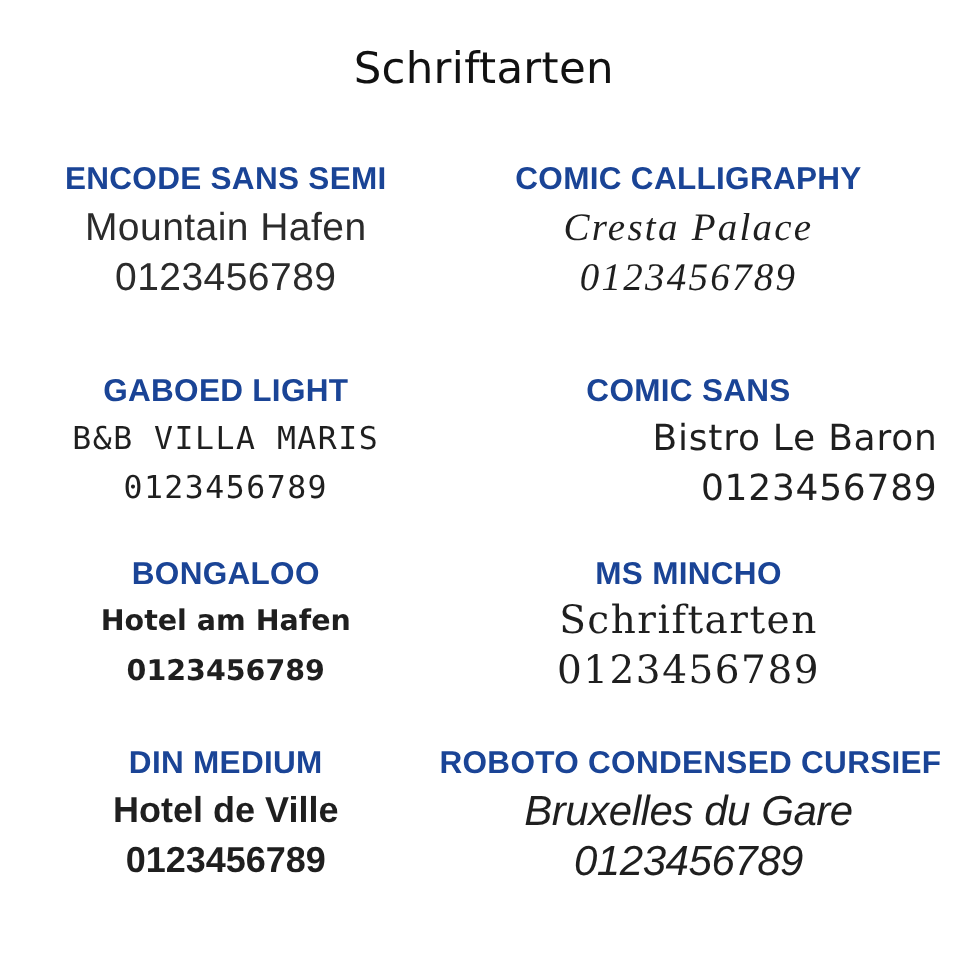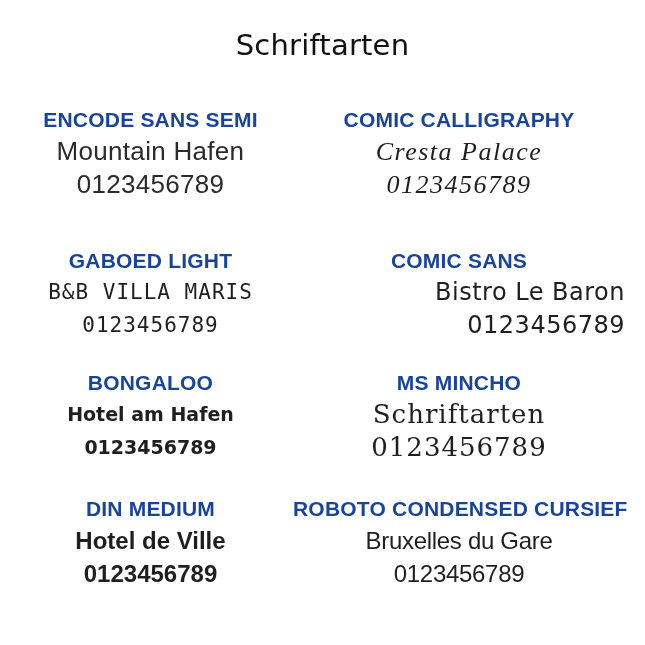--- a/index.html
+++ b/index.html
@@ -54,21 +54,21 @@
     white-space: nowrap;
   }
   
   .f-encode  .spec-sample, .f-encode  .spec-digits { font-family: "Liberation Sans", sans-serif; font-size: 26px; font-weight: 400; color: #2b2b2b; letter-spacing: 0.3px; }
   .f-lucida  .spec-sample, .f-lucida  .spec-digits { font-family: Liberation Serif, serif; font-style: italic; font-size: 26px; letter-spacing: 1.5px; }
   .f-gaboed  .spec-sample, .f-gaboed  .spec-digits { font-family: "DejaVu Sans Mono", monospace; font-size: 21px; letter-spacing: 1px; }
   .f-comic   .spec-sample, .f-comic   .spec-digits { font-family: "DejaVu Sans", sans-serif; font-size: 24px; letter-spacing: 0.5px; text-align: right; }
   .f-bongaloo .spec-sample, .f-bongaloo .spec-digits { font-family: "DejaVu Sans", sans-serif; font-weight: 700; font-size: 19px; }
   .f-mincho  .spec-sample, .f-mincho  .spec-digits { font-family: "DejaVu Serif", serif; font-size: 26px; letter-spacing: 1px; }
   .f-din     .spec-sample, .f-din     .spec-digits { font-family: "Liberation Sans", sans-serif; font-weight: 600; font-size: 24px; }
-  .f-roboto  .spec-sample, .f-roboto  .spec-digits { font-family: "Liberation Sans", sans-serif; font-size: 24px; letter-spacing: -0.3px; }
+  .f-roboto  .spec-sample, .f-roboto  .spec-digits { font-family: "Liberation Sans", sans-serif; font-style: italic; font-size: 28px; letter-spacing: -0.3px; }
 </style>
 </head>
 <body>
 
 <div class="page">
 
   <h1 class="title">Schriftarten</h1>
 
   <div class="grid">
 

